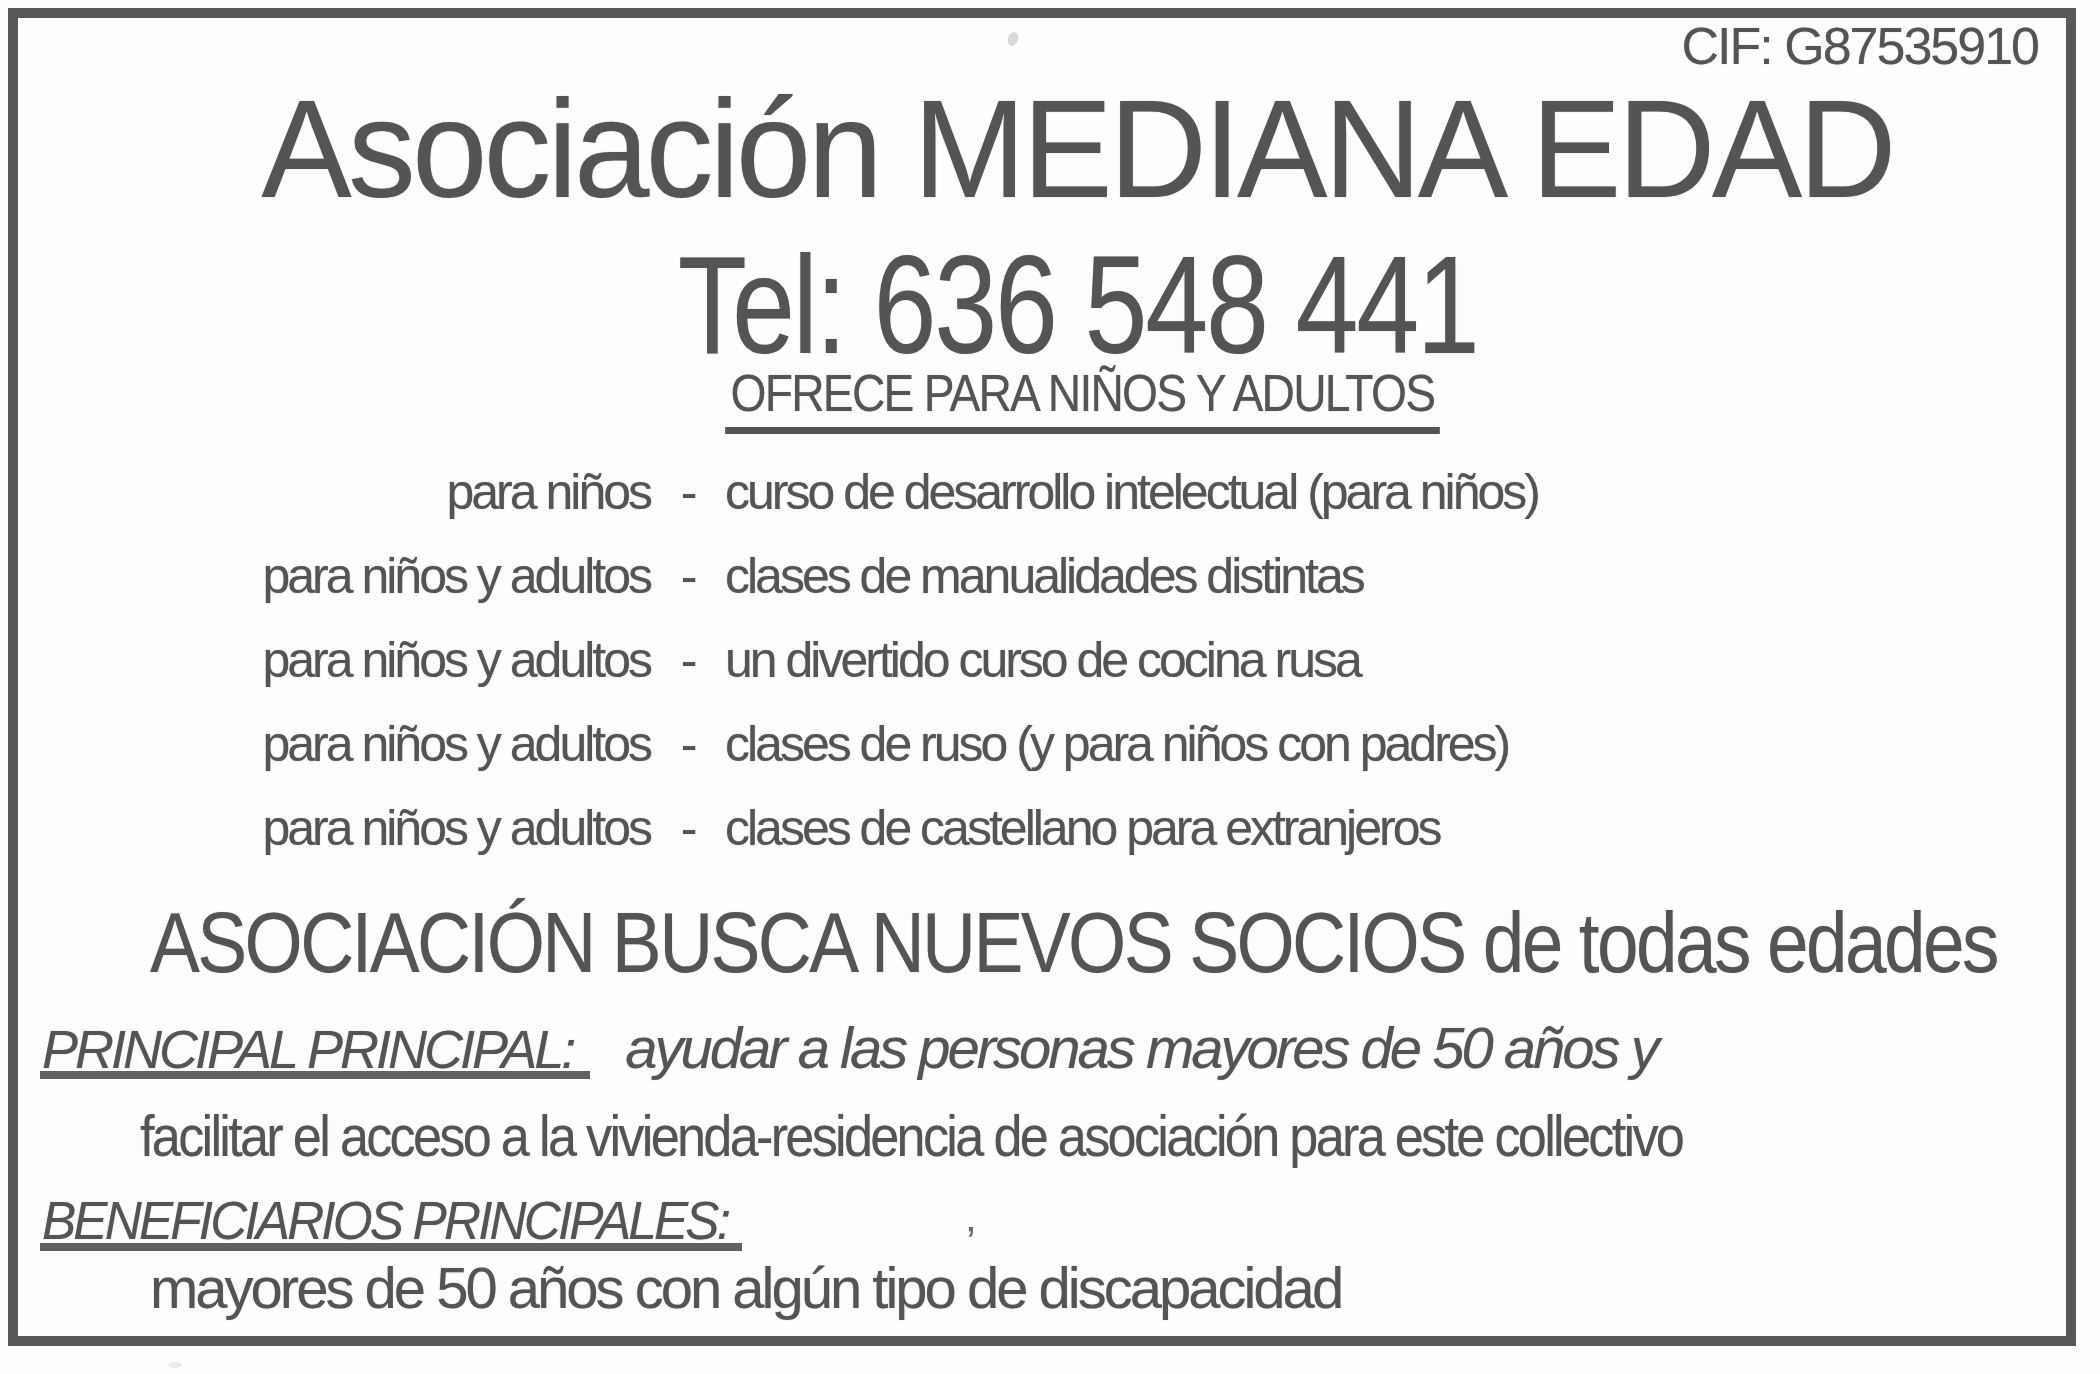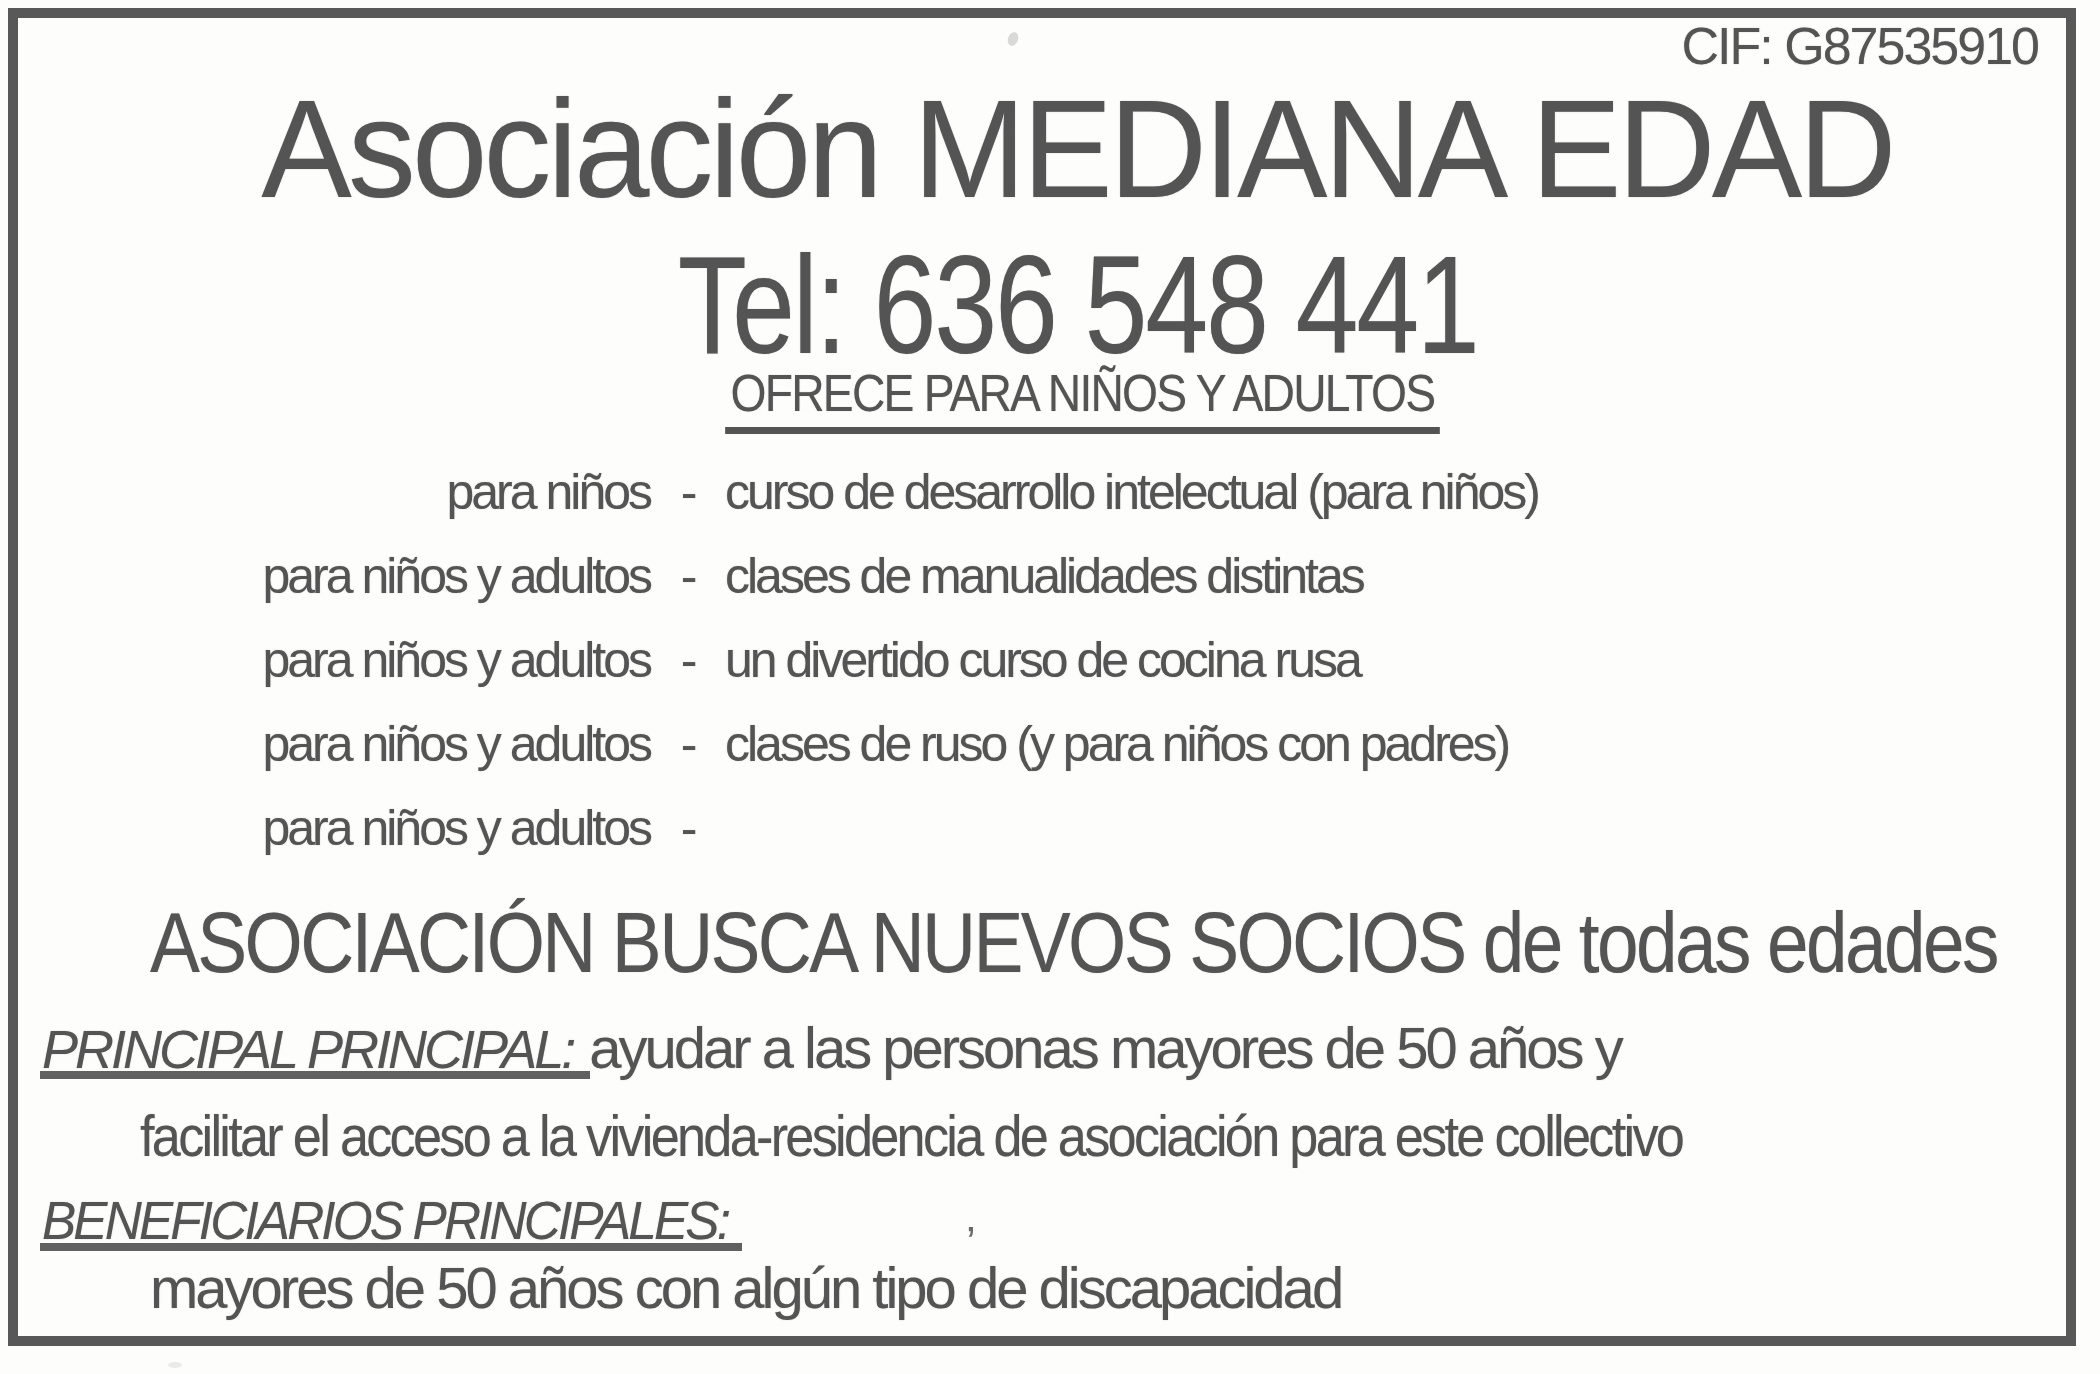--- a/index.html
+++ b/index.html
@@ -38,21 +38,21 @@
   .offer-aud{ width:650px; text-align:right; }
   .offer-sep{ width:75px; text-align:center; }
   .offer-act{ flex:1; text-align:left; }
 
   .recruit{ left:150px; top:893px; font-size:86px; letter-spacing:-3px; }
   .recruit .sx{ display:inline-block; transform:scaleX(.87); transform-origin:left center; }
 
   .ital{ font-style:italic; }
   .activity-line{ left:42px; top:1014px; font-size:58px; letter-spacing:-3px; }
   .activity-label{ font-size:54px; }
-  .activity-text{ margin-left:16px; }
+  .activity-text{ margin-left:52px;font-style:italic; }
   .activity-cont{ left:140px; top:1102px; font-size:58px; letter-spacing:-3px; }
   .activity-cont .sx{ display:inline-block; transform:scaleX(.90); transform-origin:left center; }
 
   .benef-line{ left:42px; top:1189px; font-size:54px; letter-spacing:-3px; }
   .benef-line .sx{ display:inline-block; transform:scaleX(.95); transform-origin:left center; }
   .benef-text{ left:150px; top:1254px; font-size:58px; letter-spacing:-3px; }
 
   .rule{ position:absolute; background:var(--ink,#545454); opacity:.92; }
   .rule-actividad{ left:40px; top:1071px; width:550px; height:8px; }
   .rule-benef{ left:40px; top:1243px; width:702px; height:8px; }
@@ -98,20 +98,21 @@
     <div class="offer-act ink">un divertido curso de cocina rusa</div>
   </div>
   <div class="offer-row">
     <div class="offer-aud ink">para niños y adultos</div>
     <div class="offer-sep ink">-</div>
     <div class="offer-act ink">clases de ruso (y para niños con padres)</div>
   </div>
   <div class="offer-row">
     <div class="offer-aud ink">para niños y adultos</div>
     <div class="offer-sep ink">-</div>
+    <div class="offer-act ink">clases de castellano para extranjeros</div>
   </div>
 </div>
 
 <div class="line recruit">
   <span class="sx ink">ASOCIACIÓN BUSCA NUEVOS SOCIOS de todas edades</span>
 </div>
 
 <div class="line activity-line">
   <span class="ital activity-label ink">PRINCIPAL PRINCIPAL:</span><span class="activity-text ink">ayudar a las personas mayores de 50 años y</span>
 </div>

